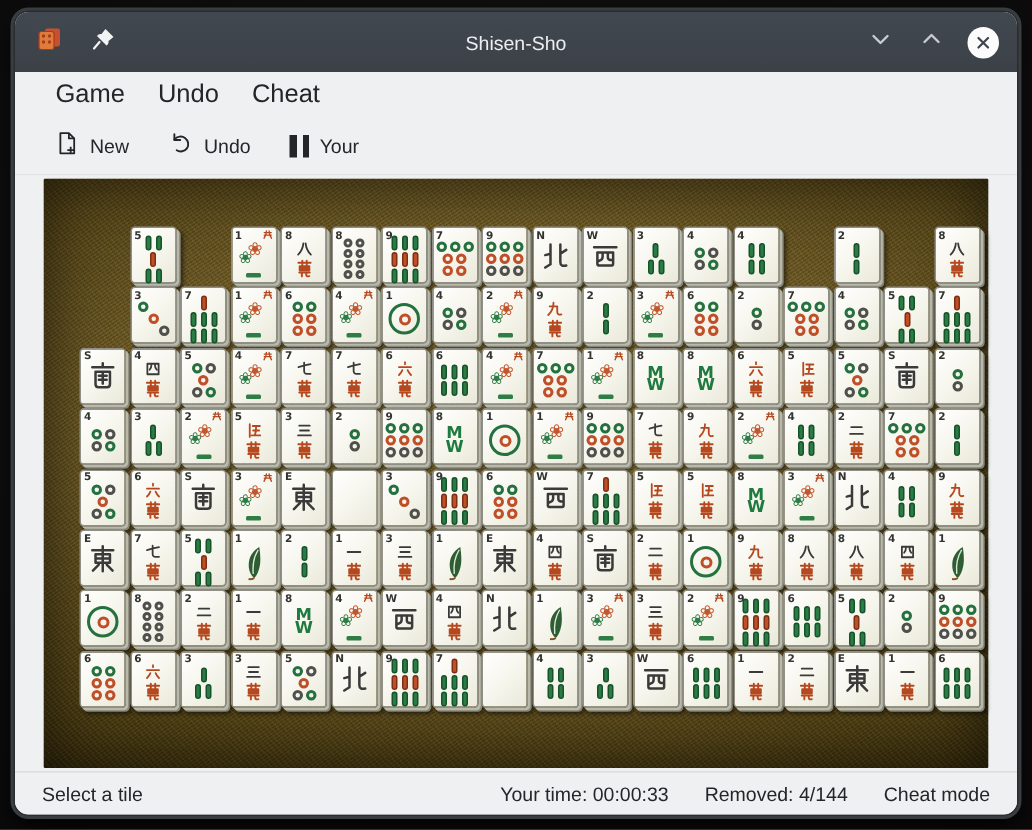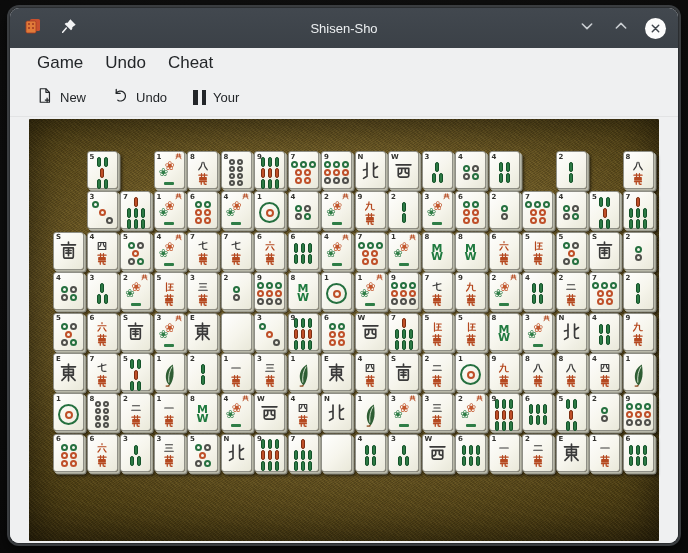--- a/index.html
+++ b/index.html
@@ -1930,15 +1930,23 @@
               <div class="stkrow">
                 <span class="stick"></span>
                 <span class="stick"></span>
                 <span class="stick"></span>
               </div>
             </div>
           </div>
         </div>
     </div>
 
+    <div class="statusbar">
+      <span>Select a tile</span>
+      <span class="status-right">
+        <span>Your time: 00:00:33</span>
+        <span>Removed: 4/144</span>
+        <span>Cheat mode</span>
+      </span>
+    </div>
 
   </div>
 </div>
 
 </body></html>

